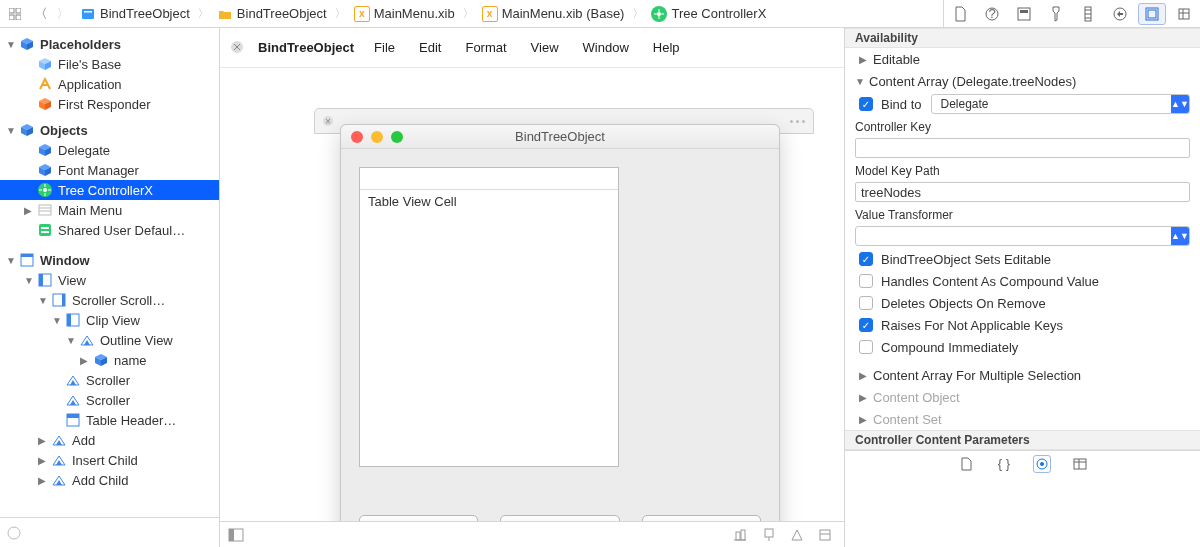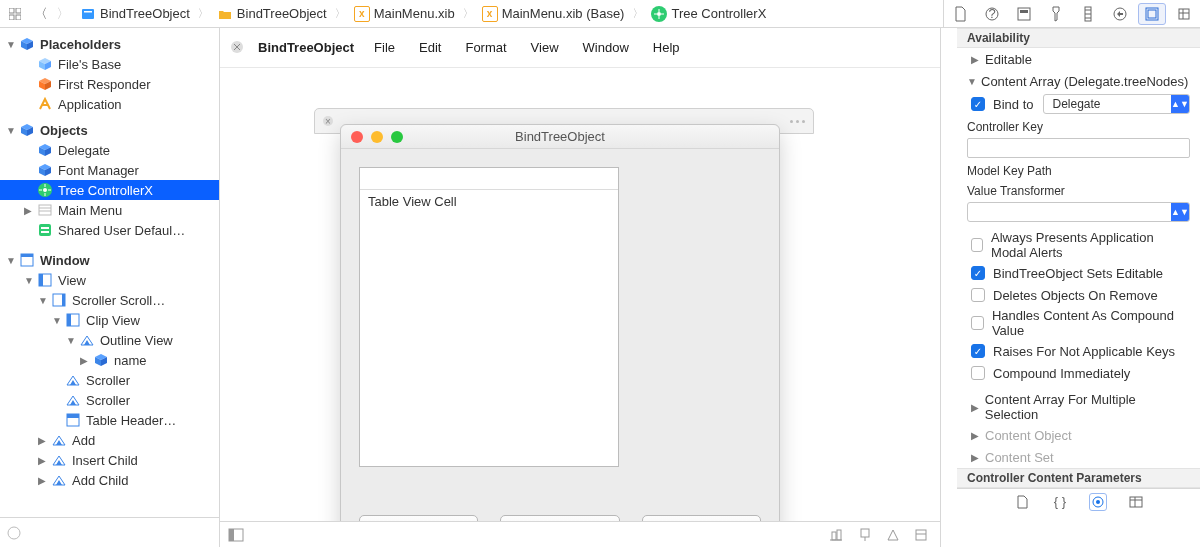--- a/index.html
+++ b/index.html
@@ -42,21 +42,21 @@
   .macwin .titlebar { height:24px; display:flex; align-items:center; padding-left:10px; border-bottom:1px solid #d6d6d6; border-radius:6px 6px 0 0; background:linear-gradient(#f7f7f7,#eaeaea);}
   .tlight{width:12px;height:12px;border-radius:50%; margin-right:8px;}
   .tl-red{background:#ff5f57}.tl-yel{background:#febc2e}.tl-grn{background:#28c840}
   .macwin .title{position:absolute; left:0; right:0; text-align:center; font-size:13px; color:#555;}
   .macwin .content{position:absolute; inset:24px 0 0 0; padding:18px;}
   .tableview { width:260px; height:300px; background:#fff; border:1px solid #bcbcbc; }
   .tableview .thead { height:22px; border-bottom:1px solid #dcdcdc; background:#fff;}
   .tableview .cell { padding:4px 8px; font-size:13px; }
   .btnrow { position:absolute; bottom:14px; left:18px; right:18px; display:flex; gap:22px; justify-content:flex-start;}
   .macbtn { width:120px; height:24px; background:linear-gradient(#fdfdfd,#efefef); border:1px solid #b7b7b7; border-radius:5px; display:flex; align-items:center; justify-content:center; font-size:13px; cursor:pointer;}
-  .rightpanel { width:260px; border-left:1px solid #d7d7d7; overflow-y:auto; background:#fff;padding-left:16px; }
+  .rightpanel { width:356px; border-left:1px solid #d7d7d7; overflow-y:auto; background:#fff; }
   .rp-section-hdr { background:#f2f2f2; height:20px; display:flex; align-items:center; padding:0 10px; font-size:12px; font-weight:600; color:#444; border-top:1px solid #e3e3e3; border-bottom:1px solid #e3e3e3;}
   .rp-row { display:flex; align-items:center; min-height:22px; padding:2px 10px; }
   .disclose { width:14px; color:#7a7a7a; font-size:10px; }
   .rp-row.dim { color:#a7a7a7; }
   .ck { width:14px; height:14px; border:1px solid #b7b7b7; border-radius:3px; margin-right:8px; display:flex; align-items:center; justify-content:center; font-size:10px; color:#fff; background:#fff;}
   .ck.on { background:#1873e8; border-color:#1873e8; }
   .field { flex:1; height:20px; border:1px solid #c7c7c7; border-radius:2px; background:#fff; padding:0 5px; font-size:12px; display:flex; align-items:center; }
   .popup { display:flex; align-items:center; height:20px; border:1px solid #c7c7c7; border-radius:3px; background:#fff; overflow:hidden;}
   .popup .ptxt { padding:0 8px; font-size:12px;}
   .popup .pbtn { width:18px; height:100%; background:#2f72ff; color:#fff; display:flex; align-items:center; justify-content:center; font-size:9px;}
@@ -200,37 +200,37 @@
                 <polygon points="7,1 13,4 7,7 1,4" fill="#a9d4ff"></polygon>
                 <polygon points="1,4 7,7 7,13 1,10" fill="#7fbfff"></polygon>
                 <polygon points="13,4 13,10 7,13 7,7" fill="#5aa1ff"></polygon>
               </svg>
             </span>
             <span class="lbl">File's Base</span>
           </div>
         <div class="hrow ind1">
             <span class="tri"></span>
             <span class="ic">
+              <svg width="14" height="14">
+                <path d="M2 12 L7 2 L12 12" fill="none" stroke="#f5a623" stroke-width="2"></path>
+                <line x1="4" y1="8" x2="10" y2="8" stroke="#f5a623" stroke-width="2"></line>
+              </svg>
+            </span>
+            <span class="lbl">Application</span>
+          </div>
+        <div class="hrow ind1">
+            <span class="tri"></span>
+            <span class="ic">
               <svg class="cube" viewBox="0 0 14 14">
                 <polygon points="7,1 13,4 7,7 1,4" fill="#ff9757"></polygon>
                 <polygon points="1,4 7,7 7,13 1,10" fill="#ff7a2a"></polygon>
                 <polygon points="13,4 13,10 7,13 7,7" fill="#e0661f"></polygon>
               </svg>
             </span>
             <span class="lbl">First Responder</span>
-          </div>
-        <div class="hrow ind1">
-            <span class="tri"></span>
-            <span class="ic">
-              <svg width="14" height="14">
-                <path d="M2 12 L7 2 L12 12" fill="none" stroke="#f5a623" stroke-width="2"></path>
-                <line x1="4" y1="8" x2="10" y2="8" stroke="#f5a623" stroke-width="2"></line>
-              </svg>
-            </span>
-            <span class="lbl">Application</span>
           </div>
 
         <div class="hrow bold ind0" style="margin-top:6px">
           <span class="tri">▼</span>
           <span class="ic">
               <svg class="cube" viewBox="0 0 14 14">
                 <polygon points="7,1 13,4 7,7 1,4" fill="#5aa1ff"></polygon>
                 <polygon points="1,4 7,7 7,13 1,10" fill="#3d86e8"></polygon>
                 <polygon points="13,4 13,10 7,13 7,7" fill="#2a6bd4"></polygon>
               </svg>
@@ -536,44 +536,45 @@
       </div>
 
       <div class="rp-label">Controller Key</div>
       <div class="rp-row">
           <div class="field">
             <span></span>
           </div>
         </div>
 
       <div class="rp-label">Model Key Path</div>
+      <div class="rp-row">
+          <div class="field">
+            <span>treeNodes</span>
+          </div>
+        </div>
 
       <div class="rp-label">Value Transformer</div>
       <div class="rp-row">
         <div class="popup" style="flex:1">
           <span class="ptxt"></span>
           <span class="pbtn" style="margin-left:auto">▲▼</span>
         </div>
       </div>
 
-      <div class="rp-row" style="padding-left:14px;margin-top:4px">
-          <span class="ck"></span>
-          <span>Always Presents Application Modal Alerts</span>
-        </div>
       <div class="rp-row" style="padding-left:14px">
           <span class="ck on">✓</span>
           <span>BindTreeObject Sets Editable</span>
         </div>
       <div class="rp-row" style="padding-left:14px">
           <span class="ck"></span>
-          <span>Deletes Objects On Remove</span>
+          <span>Handles Content As Compound Value</span>
         </div>
       <div class="rp-row" style="padding-left:14px">
           <span class="ck"></span>
-          <span>Handles Content As Compound Value</span>
+          <span>Deletes Objects On Remove</span>
         </div>
       <div class="rp-row" style="padding-left:14px">
           <span class="ck on">✓</span>
           <span>Raises For Not Applicable Keys</span>
         </div>
       <div class="rp-row" style="padding-left:14px">
           <span class="ck"></span>
           <span>Compound Immediately</span>
         </div>
 

